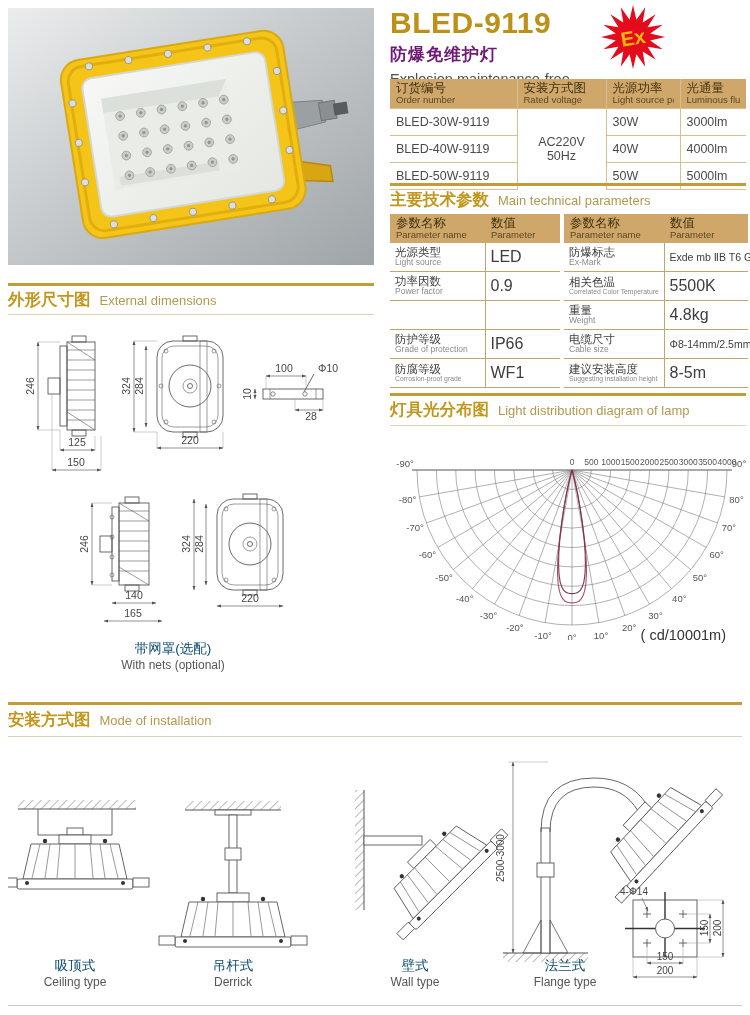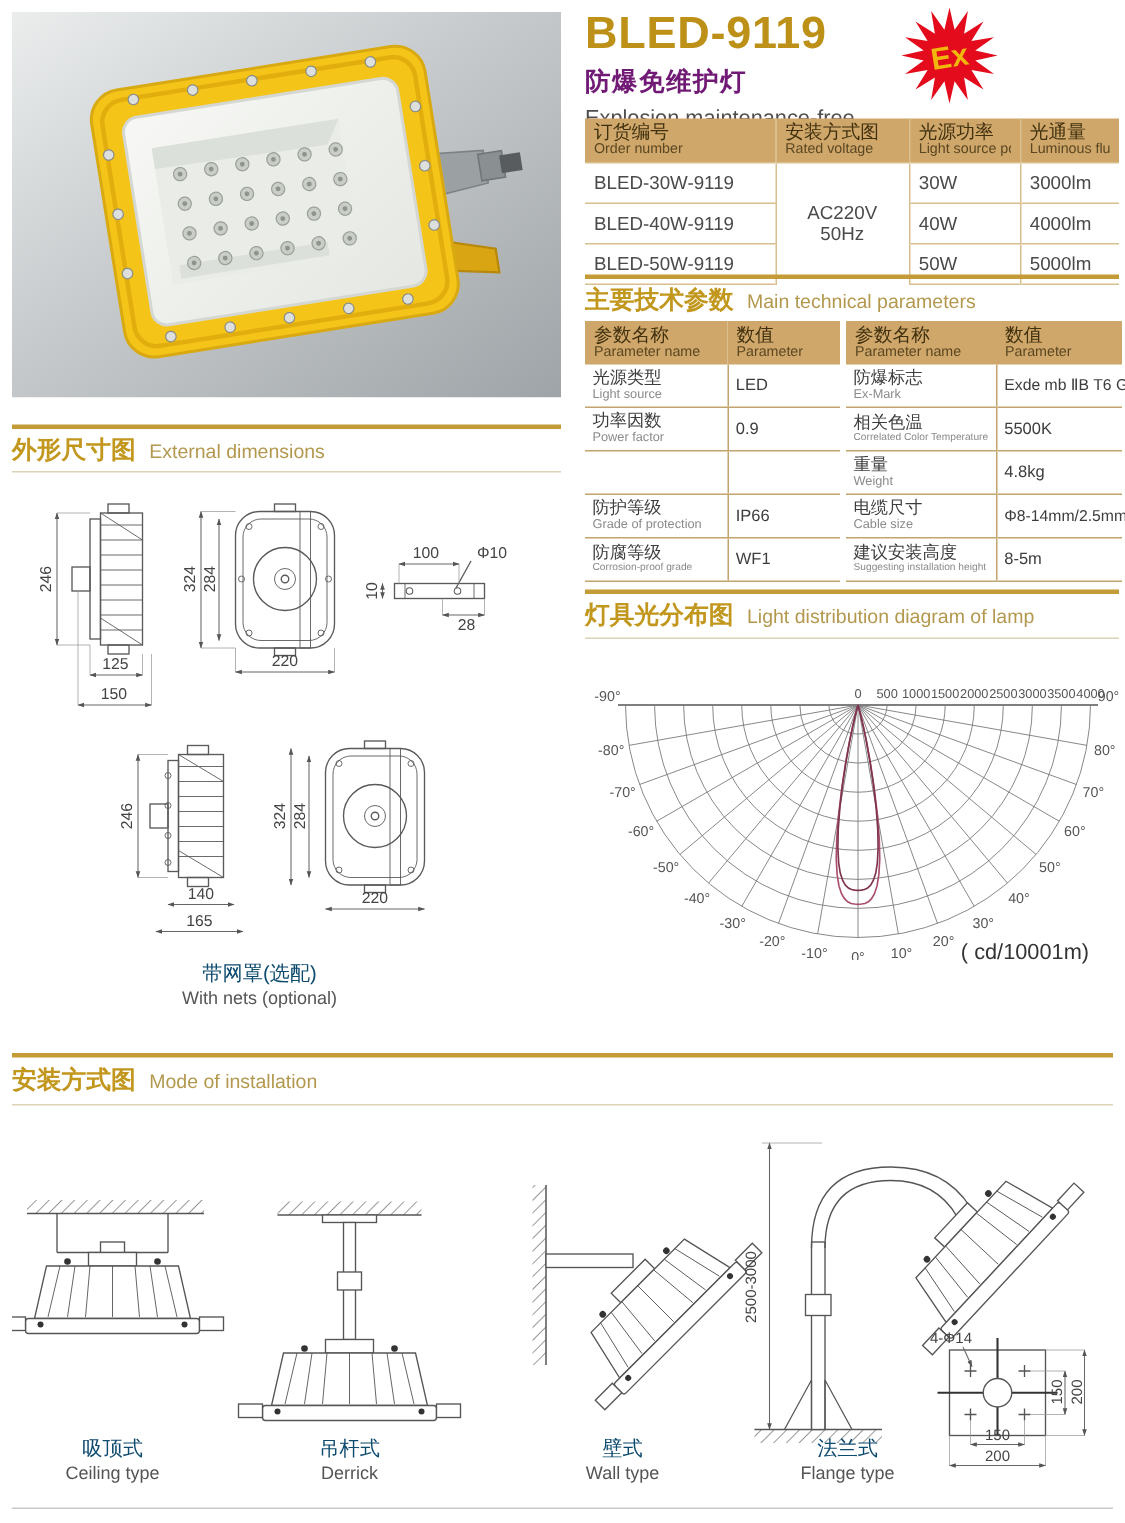--- a/index.html
+++ b/index.html
@@ -23,21 +23,21 @@
   #order-table td{font-size:12.5px;color:#4a4a4a;padding:2px 6px;height:22px;
                   border-top:1px solid #D9BE8E;}
   #order-table tbody tr:last-child td{border-bottom:1px solid #D9BE8E;}
   #order-table td+td,#order-table th+th{border-left:1px solid #D9BE8E;}
   #order-table td.volt{text-align:center;}
   .ptable td{border-bottom:1px solid #C2A46E;padding:2px 5px;height:24px;vertical-align:middle;}
   .ptable td+td{border-left:1px solid #C2A46E;}
   .p-cn{font-size:11.5px;color:#3d3d3d;line-height:1.1;white-space:nowrap;}
   .p-en{font-size:8.5px;color:#8a8a8a;line-height:1.1;white-space:nowrap;}
   .p-en.tiny{font-size:6.8px;}
-  .p-val{font-size:11px;color:#3d3d3d;white-space:nowrap;}
+  .p-val{font-size:16px;color:#3d3d3d;white-space:nowrap;}
   .p-val.vsm{font-size:10.5px;}
   
   .cap{position:absolute;text-align:center;}
   .cap .cn{font-size:13.5px;color:#0c4a6e;line-height:1.35;}
   .cap .en{font-size:12px;color:#555;line-height:1.3;}
   #unit-note{font-size:14.5px;color:#333;}
   svg text{font-family:"Liberation Sans","DejaVu Sans",sans-serif;}
 </style>
 </head>
 <body>

